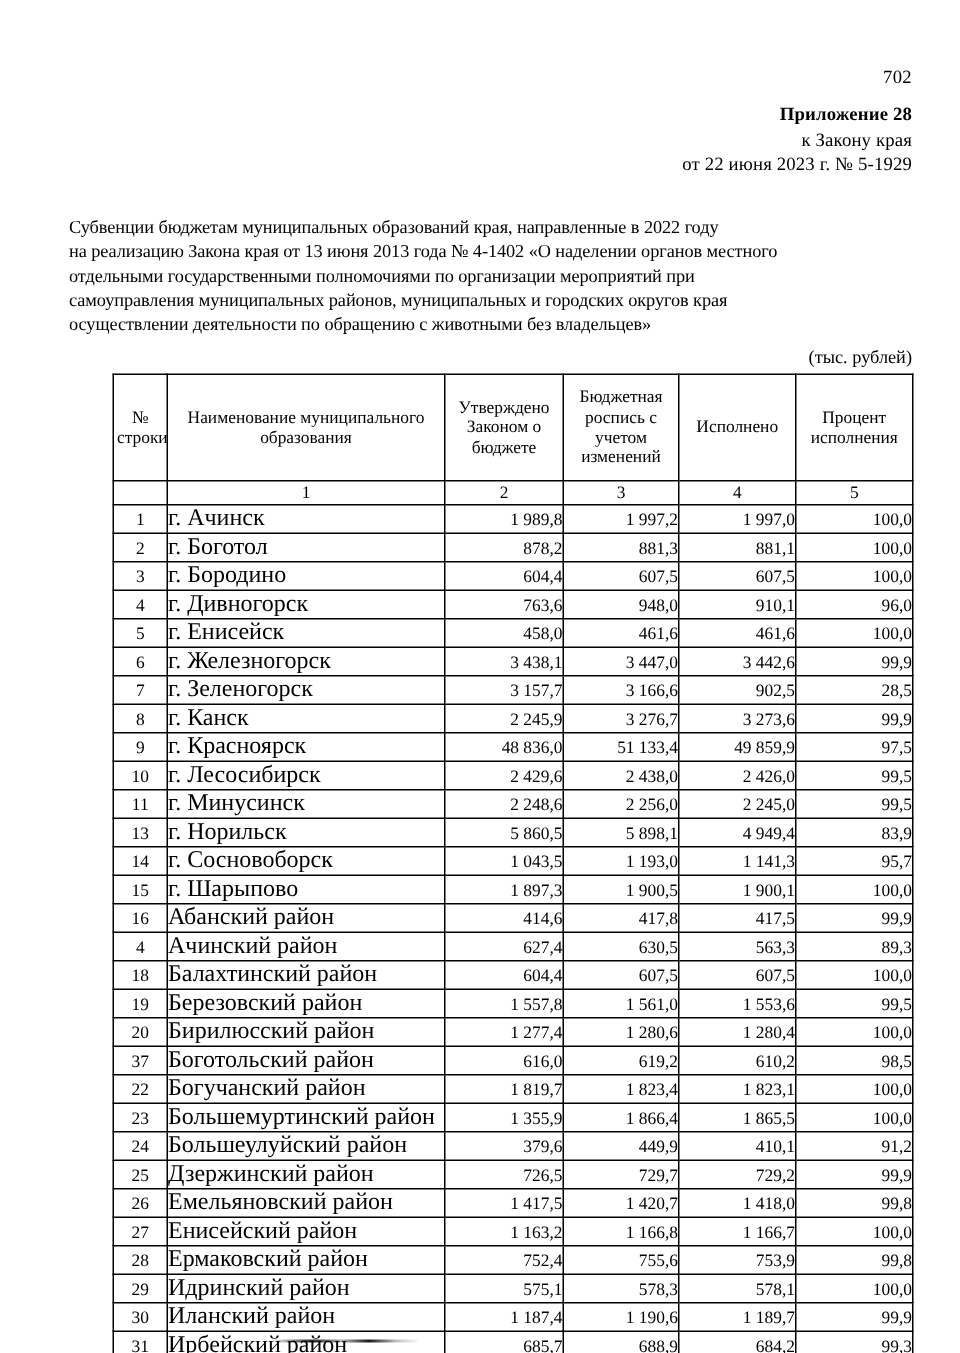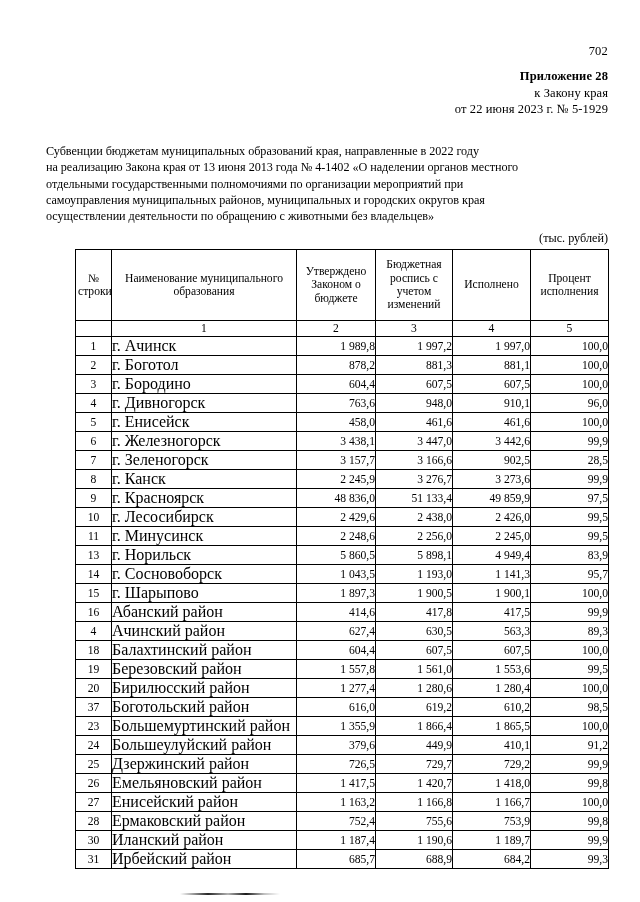--- a/index.html
+++ b/index.html
@@ -380,20 +380,28 @@
           </tr>
           <tr>
             <td class="c-num">37</td>
             <td class="c-name">Боготольский район</td>
             <td class="c-val">616,0</td>
             <td class="c-val">619,2</td>
             <td class="c-val">610,2</td>
             <td class="c-val">98,5</td>
           </tr>
           <tr>
+            <td class="c-num">22</td>
+            <td class="c-name">Богучанский район</td>
+            <td class="c-val">1 819,7</td>
+            <td class="c-val">1 823,4</td>
+            <td class="c-val">1 823,1</td>
+            <td class="c-val">100,0</td>
+          </tr>
+          <tr>
             <td class="c-num">23</td>
             <td class="c-name">Большемуртинский район</td>
             <td class="c-val">1 355,9</td>
             <td class="c-val">1 866,4</td>
             <td class="c-val">1 865,5</td>
             <td class="c-val">100,0</td>
           </tr>
           <tr>
             <td class="c-num">24</td>
             <td class="c-name">Большеулуйский район</td>
@@ -428,20 +436,28 @@
           </tr>
           <tr>
             <td class="c-num">28</td>
             <td class="c-name">Ермаковский район</td>
             <td class="c-val">752,4</td>
             <td class="c-val">755,6</td>
             <td class="c-val">753,9</td>
             <td class="c-val">99,8</td>
           </tr>
           <tr>
+            <td class="c-num">29</td>
+            <td class="c-name">Идринский район</td>
+            <td class="c-val">575,1</td>
+            <td class="c-val">578,3</td>
+            <td class="c-val">578,1</td>
+            <td class="c-val">100,0</td>
+          </tr>
+          <tr>
             <td class="c-num">30</td>
             <td class="c-name">Иланский район</td>
             <td class="c-val">1 187,4</td>
             <td class="c-val">1 190,6</td>
             <td class="c-val">1 189,7</td>
             <td class="c-val">99,9</td>
           </tr>
           <tr>
             <td class="c-num">31</td>
             <td class="c-name">Ирбейский район</td>

